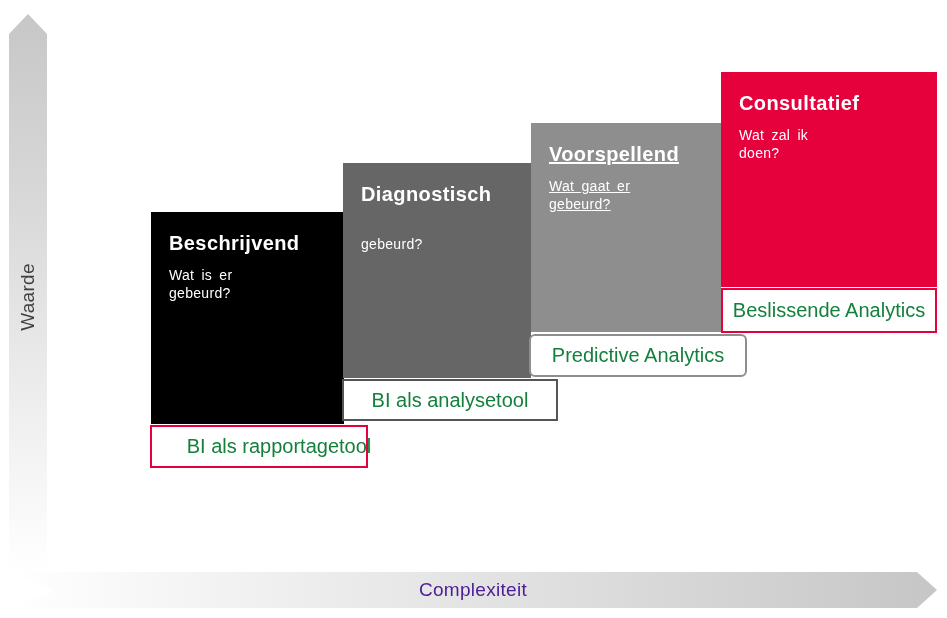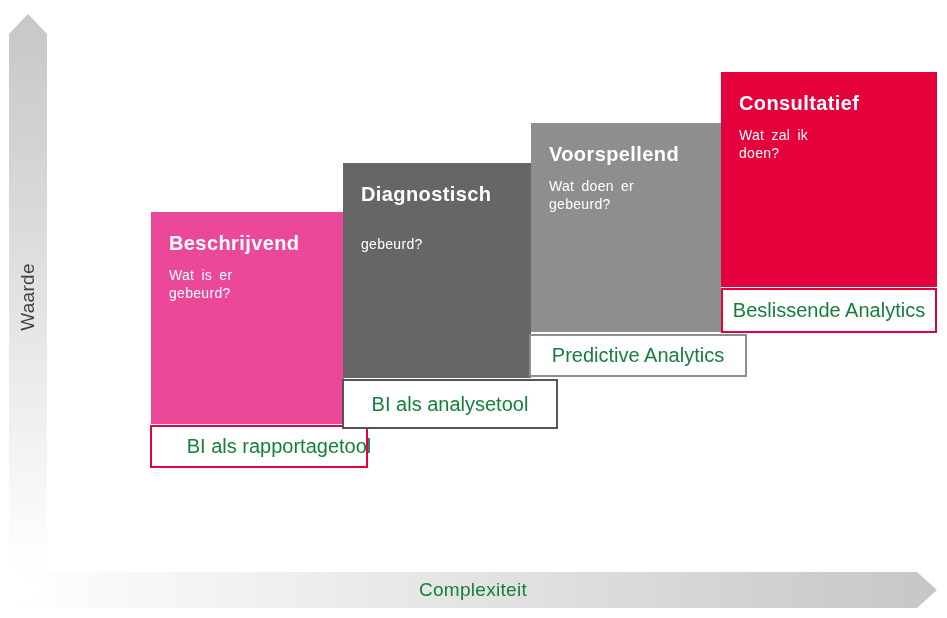--- a/index.html
+++ b/index.html
@@ -34,21 +34,21 @@
     font-size: 19px;
     color: #3f3f3f;
     white-space: nowrap;
     letter-spacing: 0.3px;
   }
   .x-axis-label {
     position: absolute;
     left: 473px; top: 590px;
     transform: translate(-50%, -50%);
     font-size: 19px;
-    color: #15803d;
+    color: #4c1d95;
     white-space: nowrap;
     letter-spacing: 0.3px;
   }
 
   
   .step {
     position: absolute;
     color: #ffffff;
     box-sizing: border-box;
     padding: 20px 16px 0 18px;
@@ -78,60 +78,60 @@
     background: #ffffff;
     border: 2px solid #000;
     display: flex;
     align-items: center;
     justify-content: center;
     font-size: 20px;
     color: #15803d;
     white-space: nowrap;
   }
   .tag-1 { left: 150px; top: 425px; width: 218px; height: 43px; padding-left: 40px; }
-  .tag-2 { left: 342px; top: 379px; width: 216px; height: 50px; }
+  .tag-2 { left: 342px; top: 379px; width: 216px; height: 42px; }
   .tag-3 { left: 529px; top: 334px; width: 218px; height: 43px; }
   .tag-4 { left: 721px; top: 288px; width: 216px; height: 45px; }
 </style>
 </head>
 <body>
 
 <div class="stage">
 
   <div class="y-axis" style="background: linear-gradient(rgb(199, 199, 199) 0%, rgb(217, 217, 217) 35%, rgb(241, 241, 241) 75%, rgb(255, 255, 255) 100%);"></div>
   <div class="x-axis" style="background: linear-gradient(to right, rgb(255, 255, 255) 0%, rgb(245, 245, 245) 18%, rgb(222, 222, 222) 60%, rgb(198, 198, 198) 100%);"></div>
   <div class="y-axis-label">Waarde</div>
   <div class="x-axis-label">Complexiteit</div>
 
-  <div class="step step-1" style="background: #ec4899;">
+  <div class="step step-1" style="background: #000000;">
     <div class="step-title">Beschrijvend</div>
     <div class="step-question">
       <span>Wat is er</span><br>
       <span>gebeurd?</span>
     </div>
   </div>
   <div class="tag tag-1" style="border-color: rgb(230, 0, 60);">BI als rapportagetool</div>
 
   <div class="step step-2" style="background: rgb(102, 102, 102);">
     <div class="step-title">Diagnostisch</div>
     <div class="step-question">
       <br>
       <span>gebeurd?</span>
     </div>
   </div>
   <div class="tag tag-2" style="border-color: rgb(85, 85, 85);">BI als analysetool</div>
 
-  <div class="step step-3" style="background: rgb(142, 142, 142);">
+  <div class="step step-3" style="background: rgb(142, 142, 142); text-decoration: underline;">
     <div class="step-title">Voorspellend</div>
     <div class="step-question">
-      <span>Wat doen er</span><br>
+      <span>Wat gaat er</span><br>
       <span>gebeurd?</span>
     </div>
   </div>
-  <div class="tag tag-3" style="border-color: rgb(142, 142, 142);">Predictive Analytics</div>
+  <div class="tag tag-3" style="border-color: rgb(142, 142, 142); border-radius: 6px;">Predictive Analytics</div>
 
   <div class="step step-4" style="background: rgb(230, 0, 60);">
     <div class="step-title">Consultatief</div>
     <div class="step-question">
       <span>Wat zal ik</span><br>
       <span>doen?</span>
     </div>
   </div>
   <div class="tag tag-4" style="border-color: rgb(230, 0, 60);">Beslissende Analytics</div>
 

